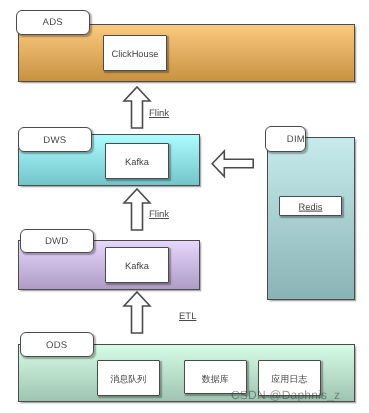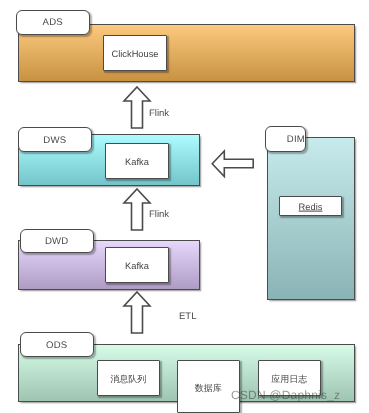--- a/index.html
+++ b/index.html
@@ -25,21 +25,21 @@
   .node{position:absolute;box-sizing:border-box;background:#fff;
         border:1.6px solid #4b4b4b;border-radius:1px;
         display:flex;align-items:center;justify-content:center;
         color:#434343;font-size:9.3px;z-index:4;line-height:1;
         box-shadow:1.5px 1.5px 1.5px rgba(0,0,0,.32);}
   .node.cjk{font-size:9px;}
   .node > span{display:block;transform:translateY(1.6px);}
 
   .arrowsvg{position:absolute;z-index:5;overflow:visible;}
   .alabel{position:absolute;color:#4b4b4b;font-size:9.5px;z-index:5;
-          white-space:nowrap;}
+          white-space:nowrap;text-decoration:underline;}
   .wm{position:absolute;color:rgba(55,60,58,0.52);font-size:12px;z-index:9;line-height:1;
       white-space:nowrap;letter-spacing:.2px;}
 </style>
 </head>
 <body>
 
 <div id="canvas">
 
   <div class="layer sh" style="left:18px;top:23.8px;width:336.5px;height:58.2px;
               background:linear-gradient(#FCC97E,#C89242);"></div>
@@ -69,21 +69,21 @@
     </div>
 
   <div class="layer sh" style="left:18px;top:343.6px;width:336.5px;height:58.2px;
               background:linear-gradient(#D6FBE7,#9FC5B2);"></div>
   <div class="tab" style="left:20px;top:332.4px;width:73.5px;height:24.2px;">
       <span>ODS</span>
     </div>
   <div class="node cjk" style="left:97px;top:360px;width:62.5px;height:35.5px;">
       <span>消息队列</span>
     </div>
-  <div class="node cjk" style="left:177px;top:360px;width:62.5px;height:53px;">
+  <div class="node cjk" style="left:184px;top:360px;width:62.5px;height:34px;">
       <span>数据库</span>
     </div>
   <div class="node cjk" style="left:258px;top:360px;width:62.5px;height:35.5px;">
       <span>应用日志</span>
     </div>
 
   <div class="layer sh" style="left:267px;top:137px;width:88px;height:163px;
               background:linear-gradient(#C7EBEC,#8AB3B5);"></div>
   <div class="tab" style="left:265px;top:126px;width:41px;height:26px;justify-content:flex-end;">
       <span>DIM</span>

